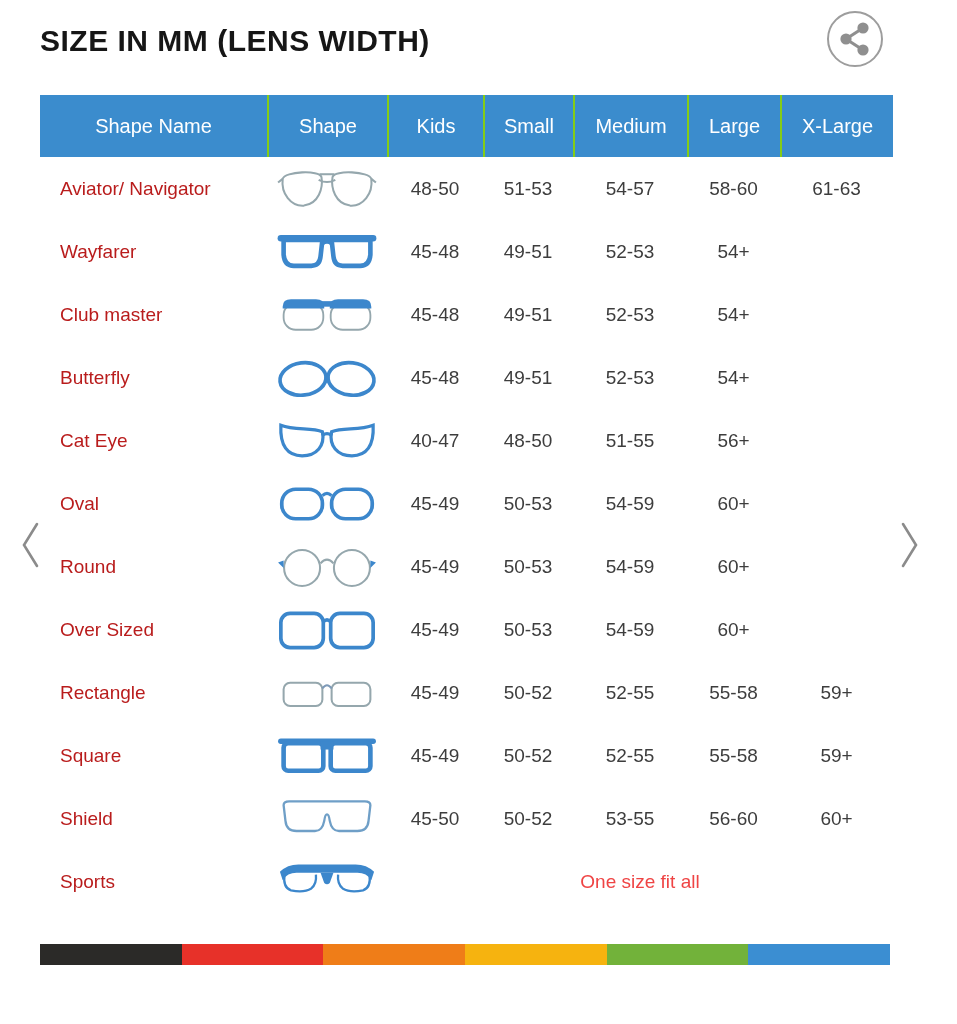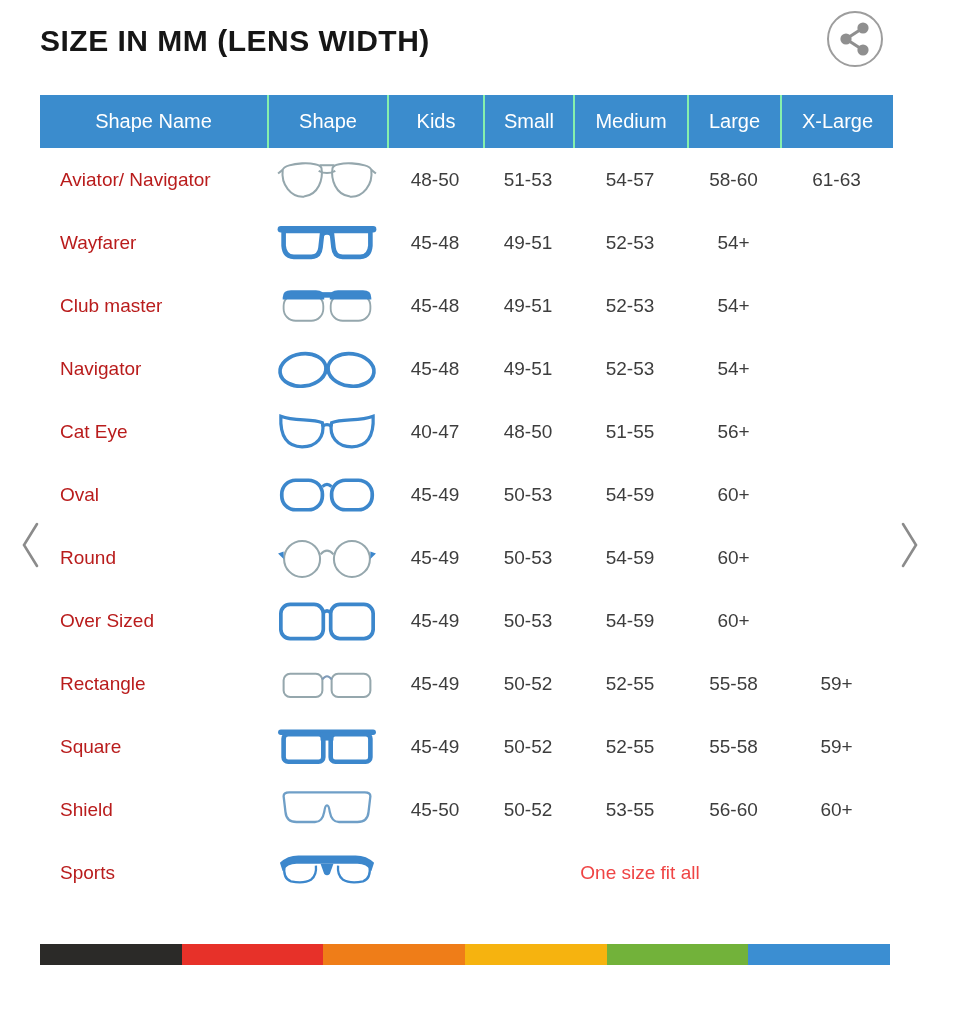--- a/index.html
+++ b/index.html
@@ -46,31 +46,31 @@
   .size-table {
     position: absolute;
     left: 40px; top: 95px;
     width: 853px;
   }
   .trow {
     display: grid;
     grid-template-columns: 227px 120px 96px 90px 114px 93px 113px;
   }
   .thead {
-    height: 53px;
+    height: 62px;
     background: #3b8ccd;
   }
   .hcell {
     display: flex;
     align-items: center;
     justify-content: center;
     color: #ffffff;
     font-size: 20px;
   }
-  .thead .hcell + .hcell { border-left: 2px solid #86efac; }
+  .thead .hcell + .hcell { border-left: 2px solid #84cc16; }
   .drow { height: 63px; }
   .cell {
     display: flex;
     align-items: center;
     justify-content: center;
     font-size: 19px;
     color: #3d3d3d;
   }
   .cell.name {
     justify-content: flex-start;
@@ -188,21 +188,21 @@
           </div>
       <div class="cell">45-48</div>
       <div class="cell">49-51</div>
       <div class="cell">52-53</div>
       <div class="cell">54+</div>
       <div class="cell"></div>
 
     </div>
 
     <div class="trow drow">
-      <div class="cell name">Navigator</div>
+      <div class="cell name">Butterfly</div>
       <div class="cell icon">
             <span>
               <svg width="102" height="48" viewBox="0 0 110 52">
                 <g fill="none" stroke="#3c87cc" stroke-width="4">
                   <ellipse cx="29" cy="27" rx="25" ry="17.5" transform="rotate(-7 29 27)"></ellipse>
                   <ellipse cx="81" cy="27" rx="25" ry="17.5" transform="rotate(7 81 27)"></ellipse>
                 </g>
               </svg>
             </span>
           </div>

